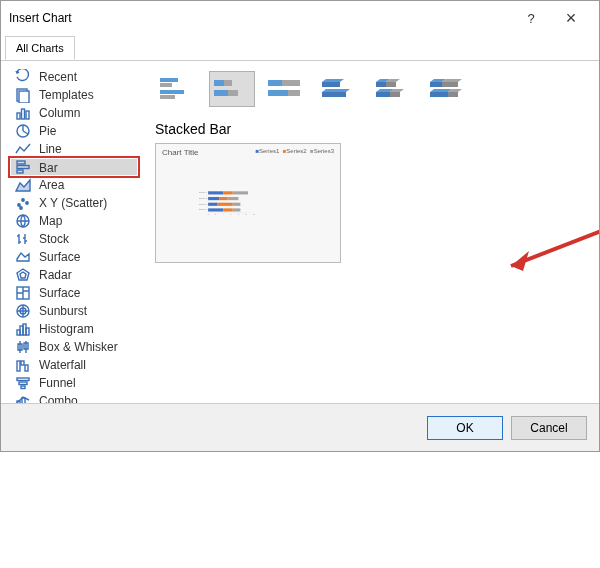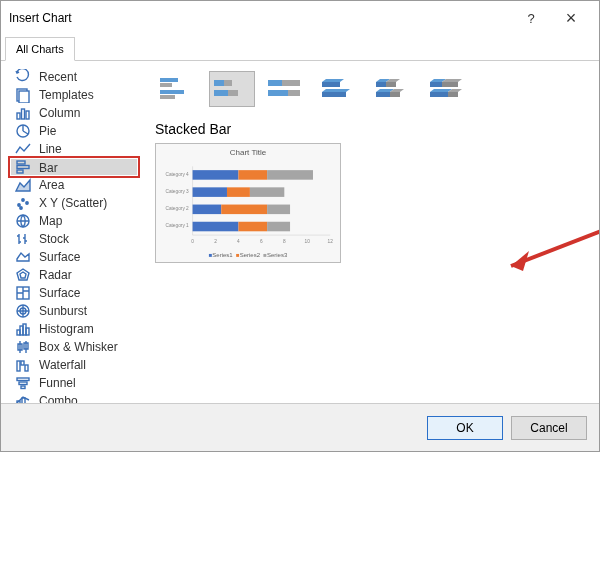--- a/index.html
+++ b/index.html
@@ -1,35 +1,35 @@
 <!DOCTYPE html>
 <html><head>
 <meta charset="utf-8">
 <style>
 * { box-sizing: border-box; margin: 0; padding: 0; font-family: "Segoe UI", Tahoma, sans-serif; }
 body { background: #fff; width: 600px; height: 568px; overflow: hidden; }
 .dialog { width: 600px; height: 452px; border: 1px solid #999; background: #fff; display: flex; flex-direction: column; position: relative; }
 .titlebar { height: 34px; background: #fff; display: flex; align-items: center; padding: 0 8px; border-bottom: 0; }
 .titlebar .title { font-size: 12px; flex: 1; }
 .titlebar .tbtn { width: 40px; height: 28px; display: flex; align-items: center; justify-content: center; font-size: 13px; color: #333; }
-.tabrow { height: 26px; display: flex; align-items: center; padding-left: 4px; border-bottom: 1px solid #ccc; }
+.tabrow { height: 26px; display: flex; align-items: flex-start; padding-left: 4px; border-bottom: 1px solid #ccc; }
 .tab { font-size: 11px; padding: 5px 10px 5px; border: 1px solid #ccc; border-bottom: 1px solid #fff; background: #fff; position: relative; top: 1px; }
 .work { flex: 1; display: flex; overflow: hidden; }
 .sidebar { width: 140px; padding: 8px 4px 8px 10px; display: flex; flex-direction: column; gap: 2px; border-right: 0; }
 .navitem { display: flex; align-items: center; gap: 8px; font-size: 12px; color: #333; height: 24px; padding: 0 4px; border-radius: 2px; }
 .navitem.sel { background: #d8d8d8; outline: 2px solid #d0342c; outline-offset: 1px; border-radius: 0; align-items: flex-end; }
 .navitem .ico { width: 16px; height: 16px; display: inline-flex; align-items: center; justify-content: center; }
 .navitem .ico svg { width: 16px; height: 16px; stroke: #3a6fb7; fill: none; stroke-width: 1.4; }
 .main { flex: 1; position: relative; padding: 10px 14px; }
 .subtypes { display: flex; gap: 8px; margin-bottom: 14px; }
 .subbtn { width: 46px; height: 36px; border: 1px solid transparent; display: flex; align-items: center; justify-content: center; }
 .subbtn.sel { background: #dcdcdc; border: 1px solid #b0b0b0; }
 .subbtn svg { width: 40px; height: 30px; }
 .sectiontitle { font-size: 14px; color: #000000; margin: 4px 0 6px 0; }
-.preview { width: 186px; height: 120px; border: 1px solid #bbb; background: #f7f7f7; padding: 4px 6px; display: flex; flex-direction: column; }
+.preview { width: 186px; height: 120px; border: 1px solid #bbb; background: #f7f7f7; padding: 4px 6px; display: flex; flex-direction: row; }
 .preview .pt { font-size: 8px; text-align: center; color: #555; margin-bottom: 2px; }
 .preview svg { flex: 1; width: 100%; }
 .arrow { position: absolute; top: 130px; left: 350px; pointer-events: none; }
 .arrow svg { width: 210px; height: 90px; }
 .footer { height: 48px; border-top: 1px solid #ccc; display: flex; align-items: center; justify-content: flex-end; gap: 8px; padding: 12px 12px; background: #f0f0f0; }
 .btn { height: 24px; min-width: 76px; font-size: 12px; border: 1px solid #adadad; background: #e1e1e1; display: flex; align-items: center; justify-content: center; }
 .btn.primary { border: 1px solid #2a6fc9; background: #e5f1fb; }
 .plegend { font-size: 6px; color: #666; text-align: center; }
 </style>
 </head>

